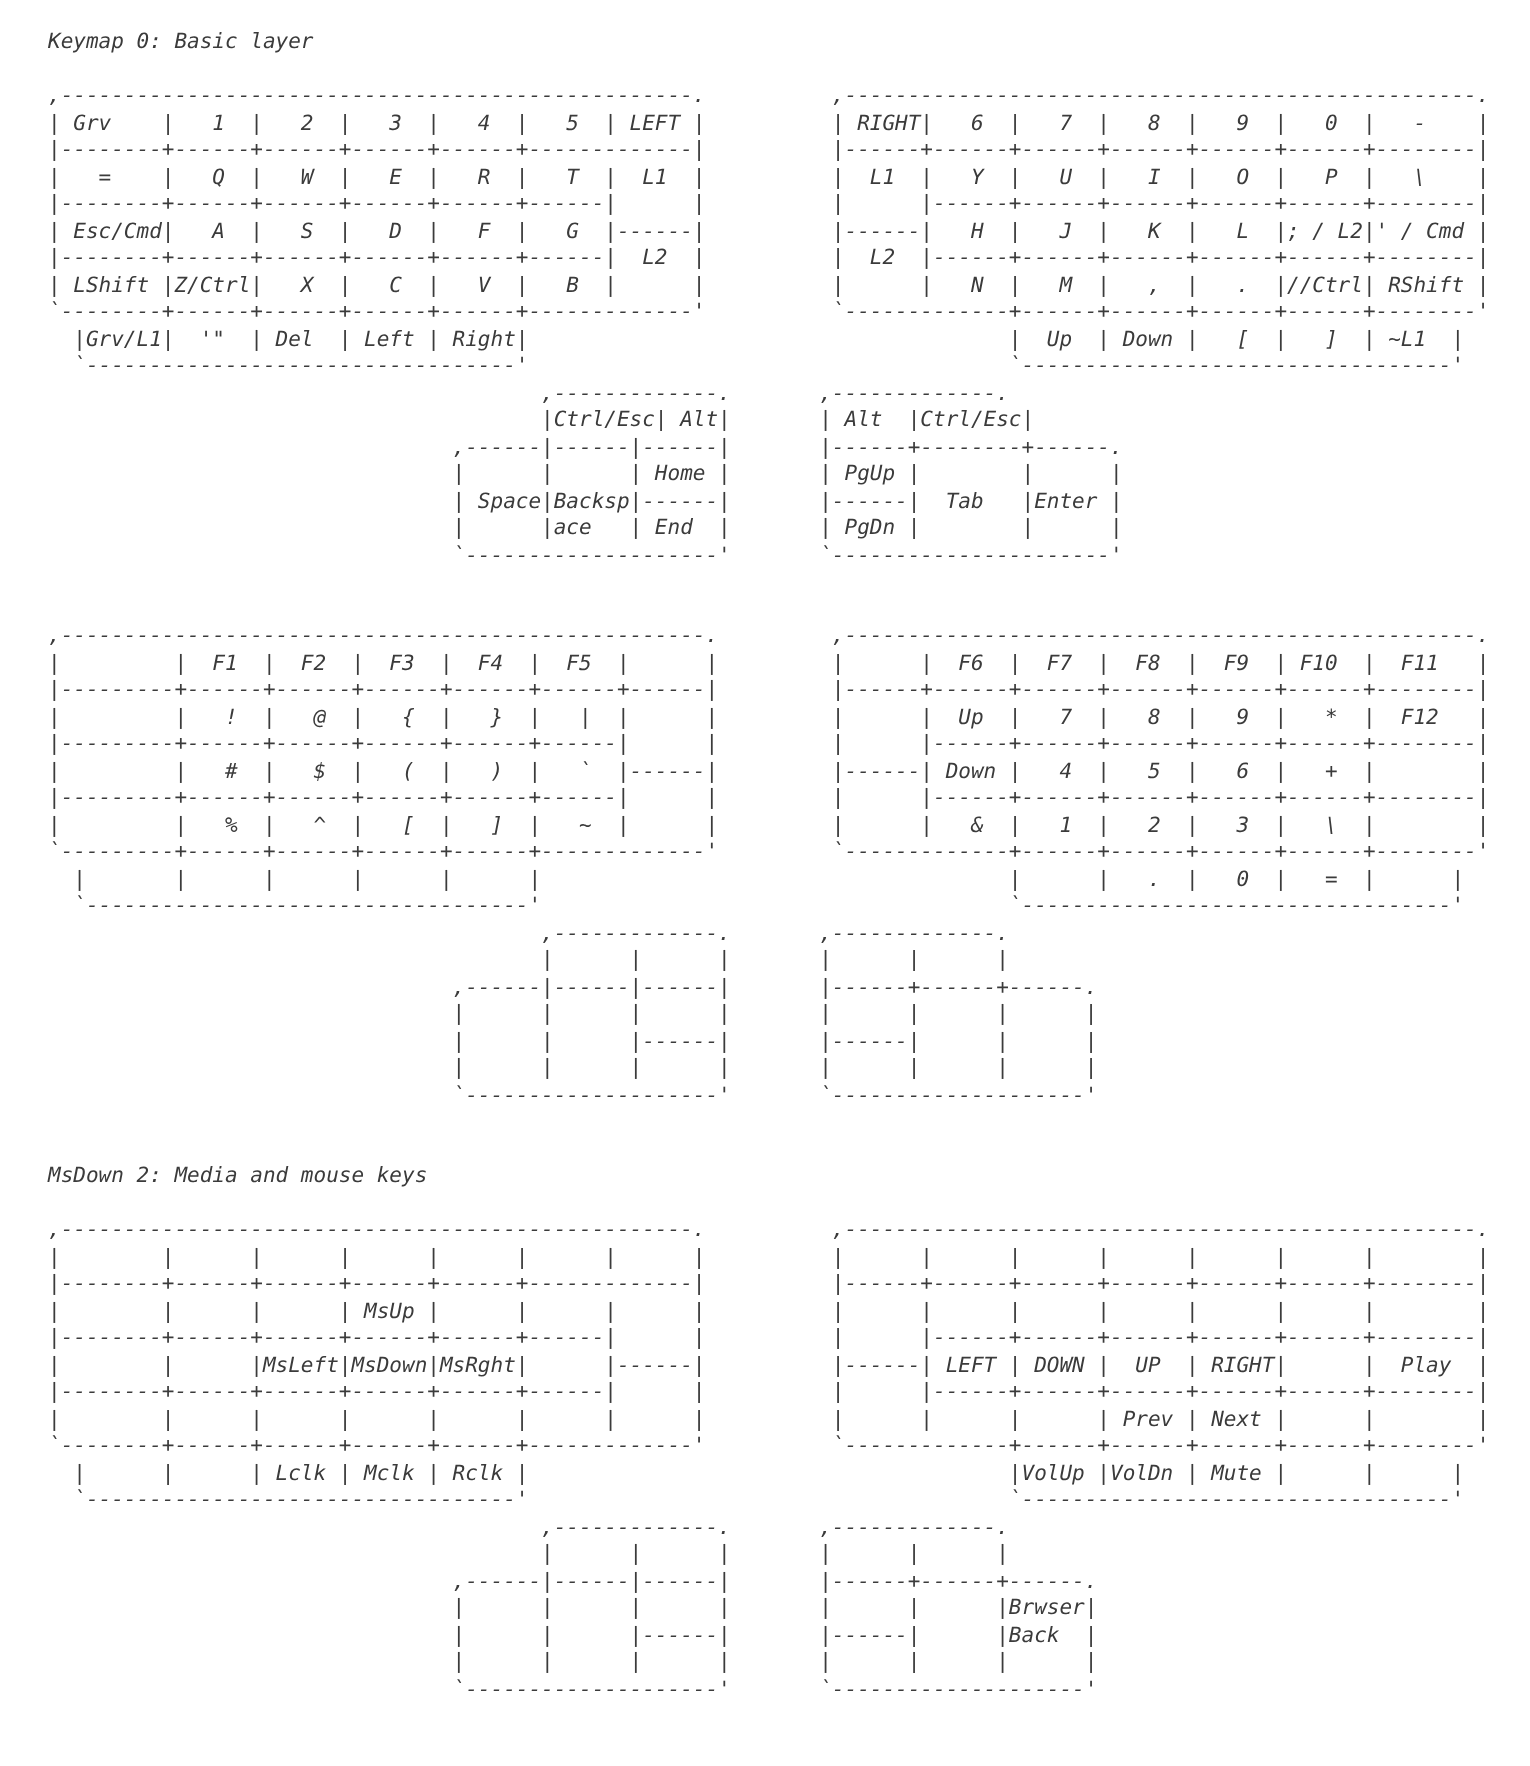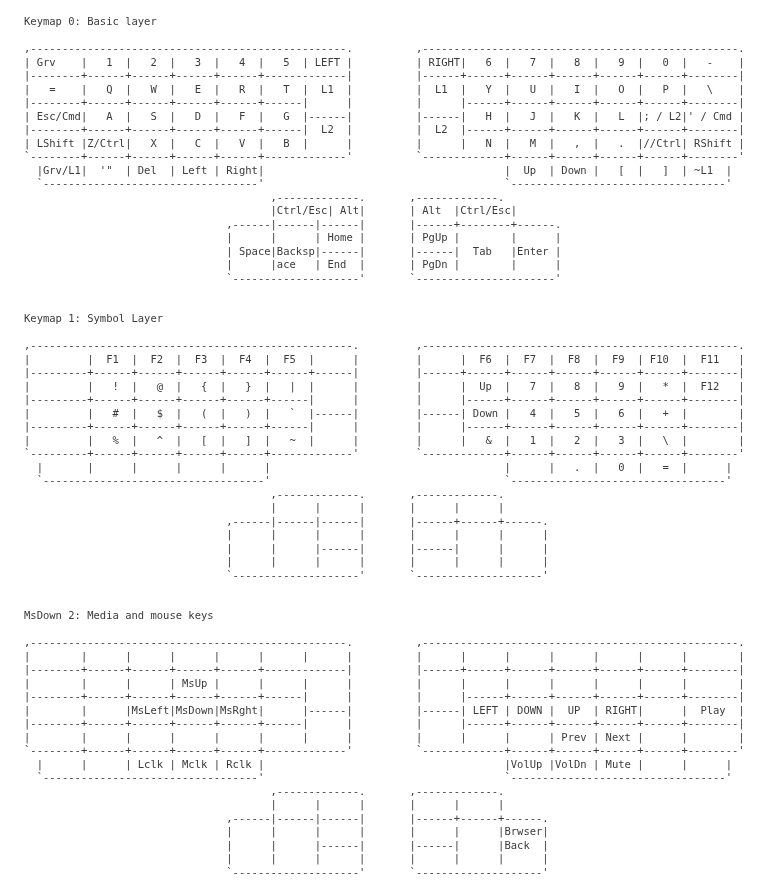--- a/index.html
+++ b/index.html
@@ -10,20 +10,21 @@
   body {
     width: 765px;
     height: 883px;
     overflow: hidden;
   }
   .doc {
     padding: 15px 0 0 24px;
   }
   .kmap-section {
     margin: 0 18px 27px 0;
+    font-style: italic;
   }
   .kmap-title {
     font-family: "DejaVu Sans Mono", "Liberation Mono", monospace;
     font-size: 10.5px;
     line-height: 13.5px;
     color: #3b3b3b;
     white-space: pre;
     margin: 0 0 13.5px 0;
   }
   pre.kmap-art {
@@ -56,21 +57,20 @@
                                        ,-------------.       ,-------------.
                                        |Ctrl/Esc| Alt|       | Alt  |Ctrl/Esc|
                                 ,------|------|------|       |------+--------+------.
                                 |      |      | Home |       | PgUp |        |      |
                                 | Space|Backsp|------|       |------|  Tab   |Enter |
                                 |      |ace   | End  |       | PgDn |        |      |
                                 `--------------------'       `----------------------'</pre>
   </section>
 
   <section class="kmap-section">
-    <div class="kmap-title">Keymap 1: Symbol Layer</div>
     <pre class="kmap-art">,---------------------------------------------------.         ,--------------------------------------------------.
 |         |  F1  |  F2  |  F3  |  F4  |  F5  |      |         |      |  F6  |  F7  |  F8  |  F9  | F10  |  F11   |
 |---------+------+------+------+------+------+------|         |------+------+------+------+------+------+--------|
 |         |   !  |   @  |   {  |   }  |   |  |      |         |      |  Up  |   7  |   8  |   9  |   *  |  F12   |
 |---------+------+------+------+------+------|      |         |      |------+------+------+------+------+--------|
 |         |   #  |   $  |   (  |   )  |   `  |------|         |------| Down |   4  |   5  |   6  |   +  |        |
 |---------+------+------+------+------+------|      |         |      |------+------+------+------+------+--------|
 |         |   %  |   ^  |   [  |   ]  |   ~  |      |         |      |   &amp;  |   1  |   2  |   3  |   \  |        |
 `---------+------+------+------+------+-------------'         `-------------+------+------+------+------+--------'
   |       |      |      |      |      |                                     |      |   .  |   0  |   =  |      |

